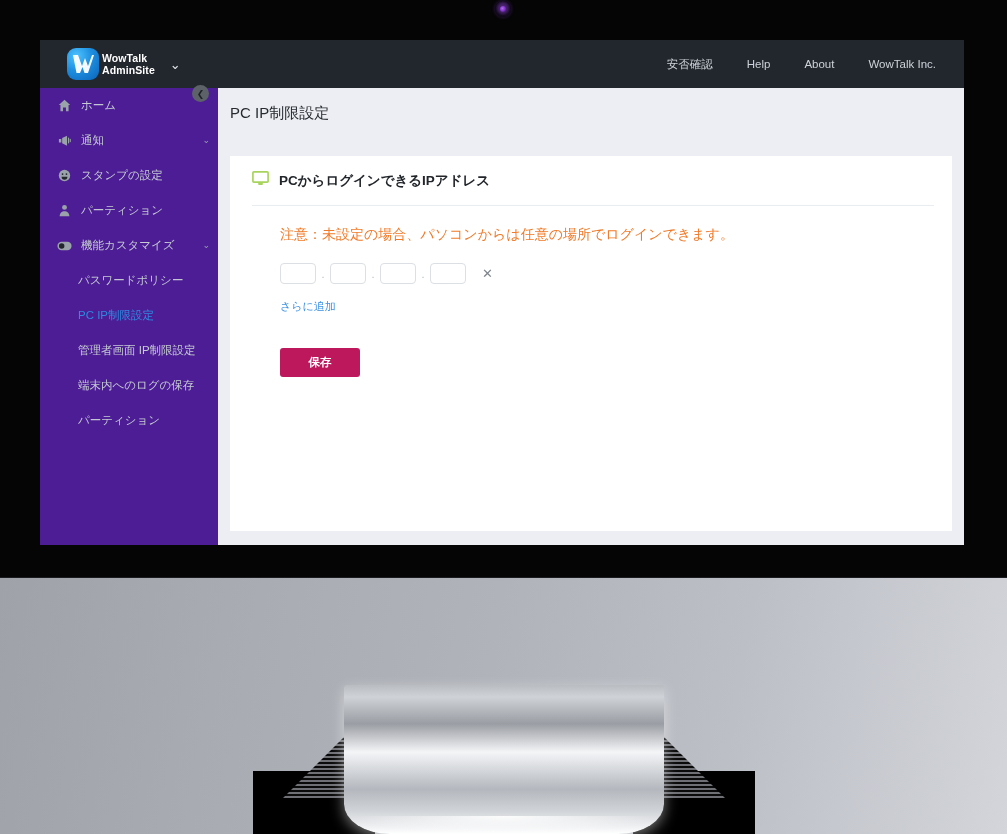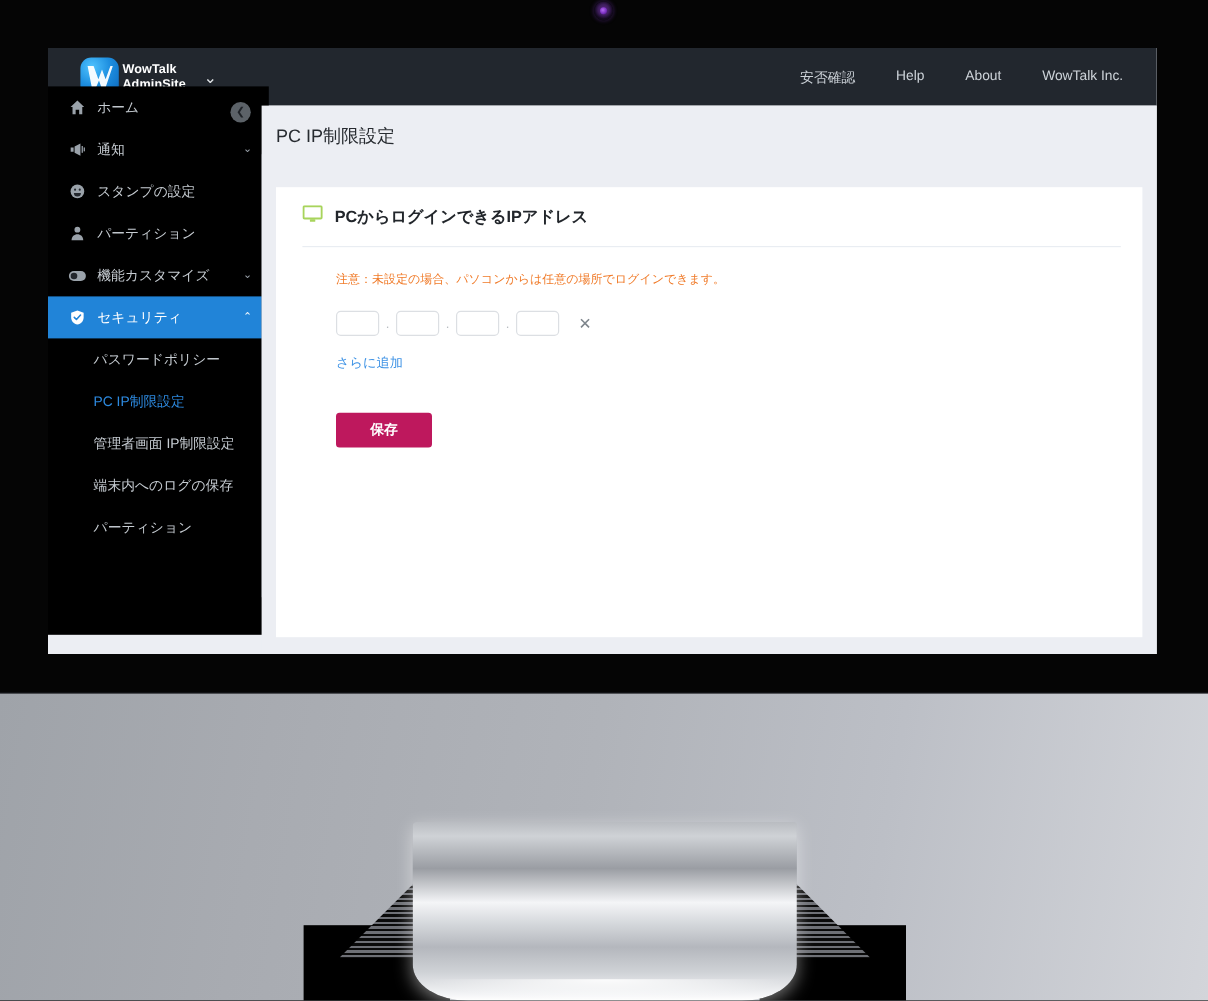--- a/index.html
+++ b/index.html
@@ -106,24 +106,24 @@
   #topnav a {
     color: #cdd3d9;
     font-size: 11.5px;
     text-decoration: none;
     white-space: nowrap;
   }
 
   
   #sidebar {
     position: absolute;
-    left: 0; top: 32px;
+    left: 0; top: 48px;
     width: 184px;
     height: 457px;
-    background: #000000;
+    background: #4c1d95;
     overflow: hidden;
   }
   .side-item {
     height: 35px;
     display: flex;
     align-items: center;
     padding-left: 16px;
     box-sizing: border-box;
     color: #c6ccd2;
     font-size: 11.5px;
@@ -219,21 +219,21 @@
     color: #22262b;
   }
   #card-rule {
     height: 1px;
     background: #e9edf2;
     margin: 0 18px 0 22px;
   }
   #card-body { padding: 20px 0 0 50px; }
   .warn {
     color: #f07a28;
-    font-size: 10px;
+    font-size: 14px;
     margin-bottom: 19px;
   }
   .iprow {
     display: flex;
     align-items: center;
     gap: 4px;
     margin-bottom: 15px;
   }
   .oct {
     width: 36px; height: 21px;
@@ -418,30 +418,20 @@
         <span class="ico">
           <svg width="15" height="10" viewBox="0 0 18 11">
               <rect x="0.5" y="0.5" width="17" height="10" rx="5" fill="currentColor"></rect>
               <circle cx="5.6" cy="5.5" r="3.3" fill="#23272d"></circle>
             </svg>
         </span>
         <span>機能カスタマイズ</span>
         <span class="chev">⌄</span>
       </div>
 
-      <div class="side-item active">
-        <span class="ico">
-          <svg width="13" height="13" viewBox="0 0 16 16">
-              <path fill="currentColor" d="M8 0.8 L14.4 3.2 L14.4 8 C14.4 11.8 11.6 14.4 8 15.4 C4.4 14.4 1.6 11.8 1.6 8 L1.6 3.2 Z"></path>
-              <path d="M4.8 8 L7 10.2 L11.2 5.6" stroke="#2184d8" stroke-width="1.6" fill="none" stroke-linecap="round" stroke-linejoin="round"></path>
-            </svg>
-        </span>
-        <span>セキュリティ</span>
-        <span class="chev">⌃</span>
-      </div>
 
       <div class="side-sub">
         <span>パスワードポリシー</span>
       </div>
       <div class="side-sub sel">
         <span>PC IP制限設定</span>
       </div>
       <div class="side-sub">
         <span>管理者画面 IP制限設定</span>
       </div>

